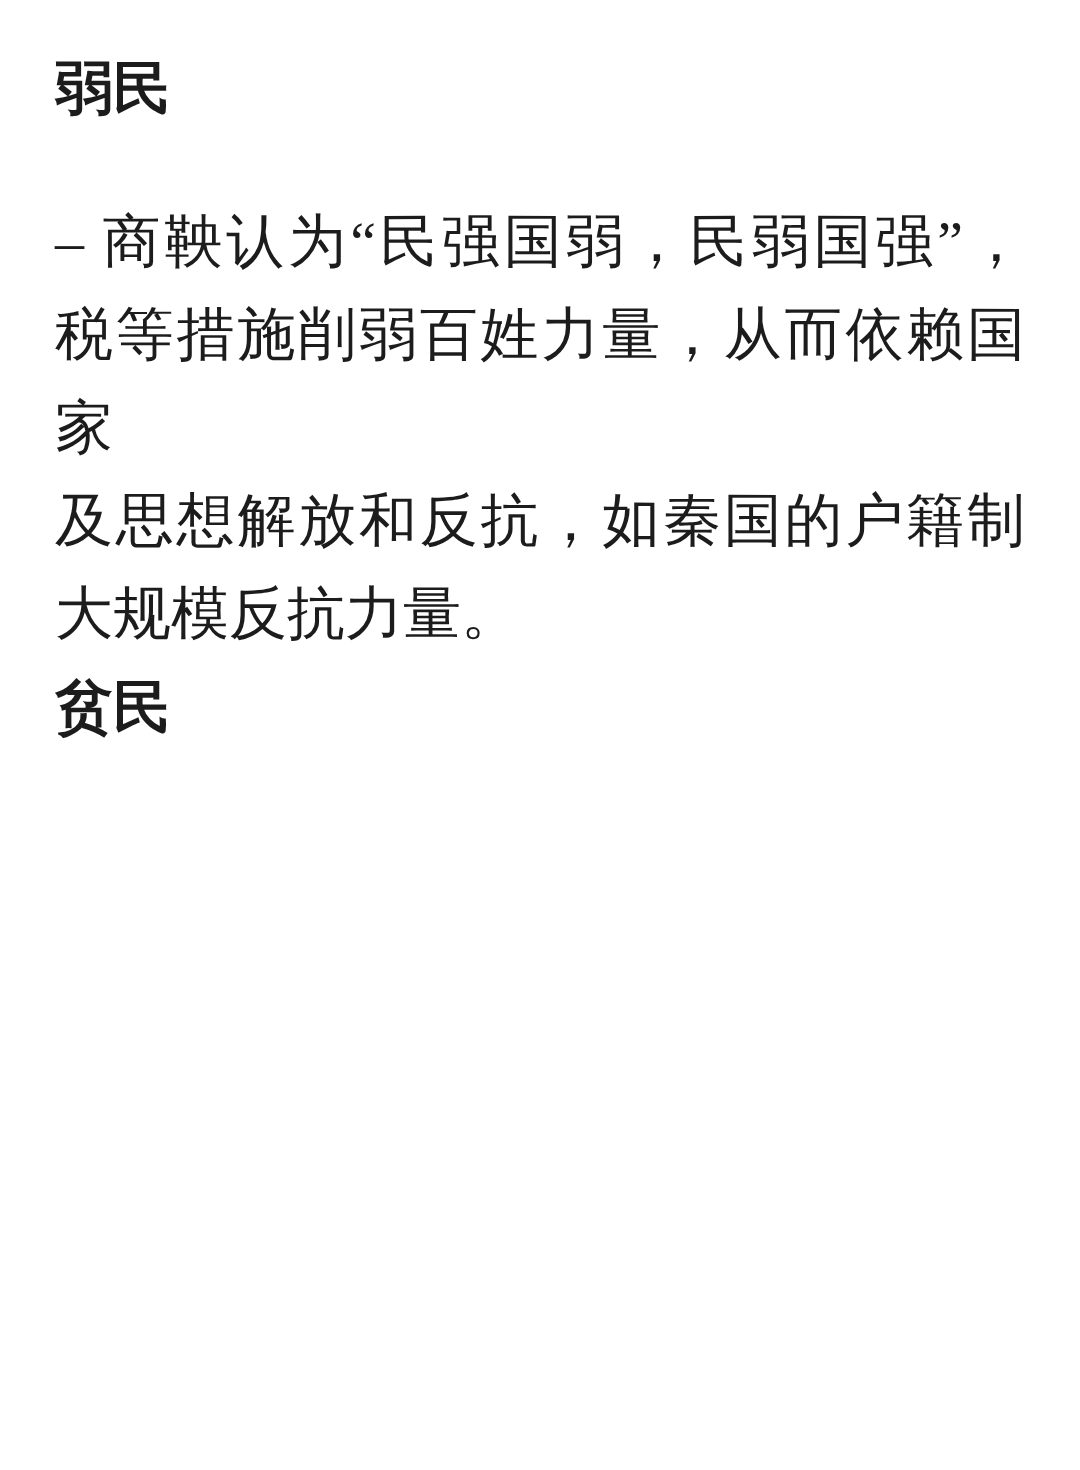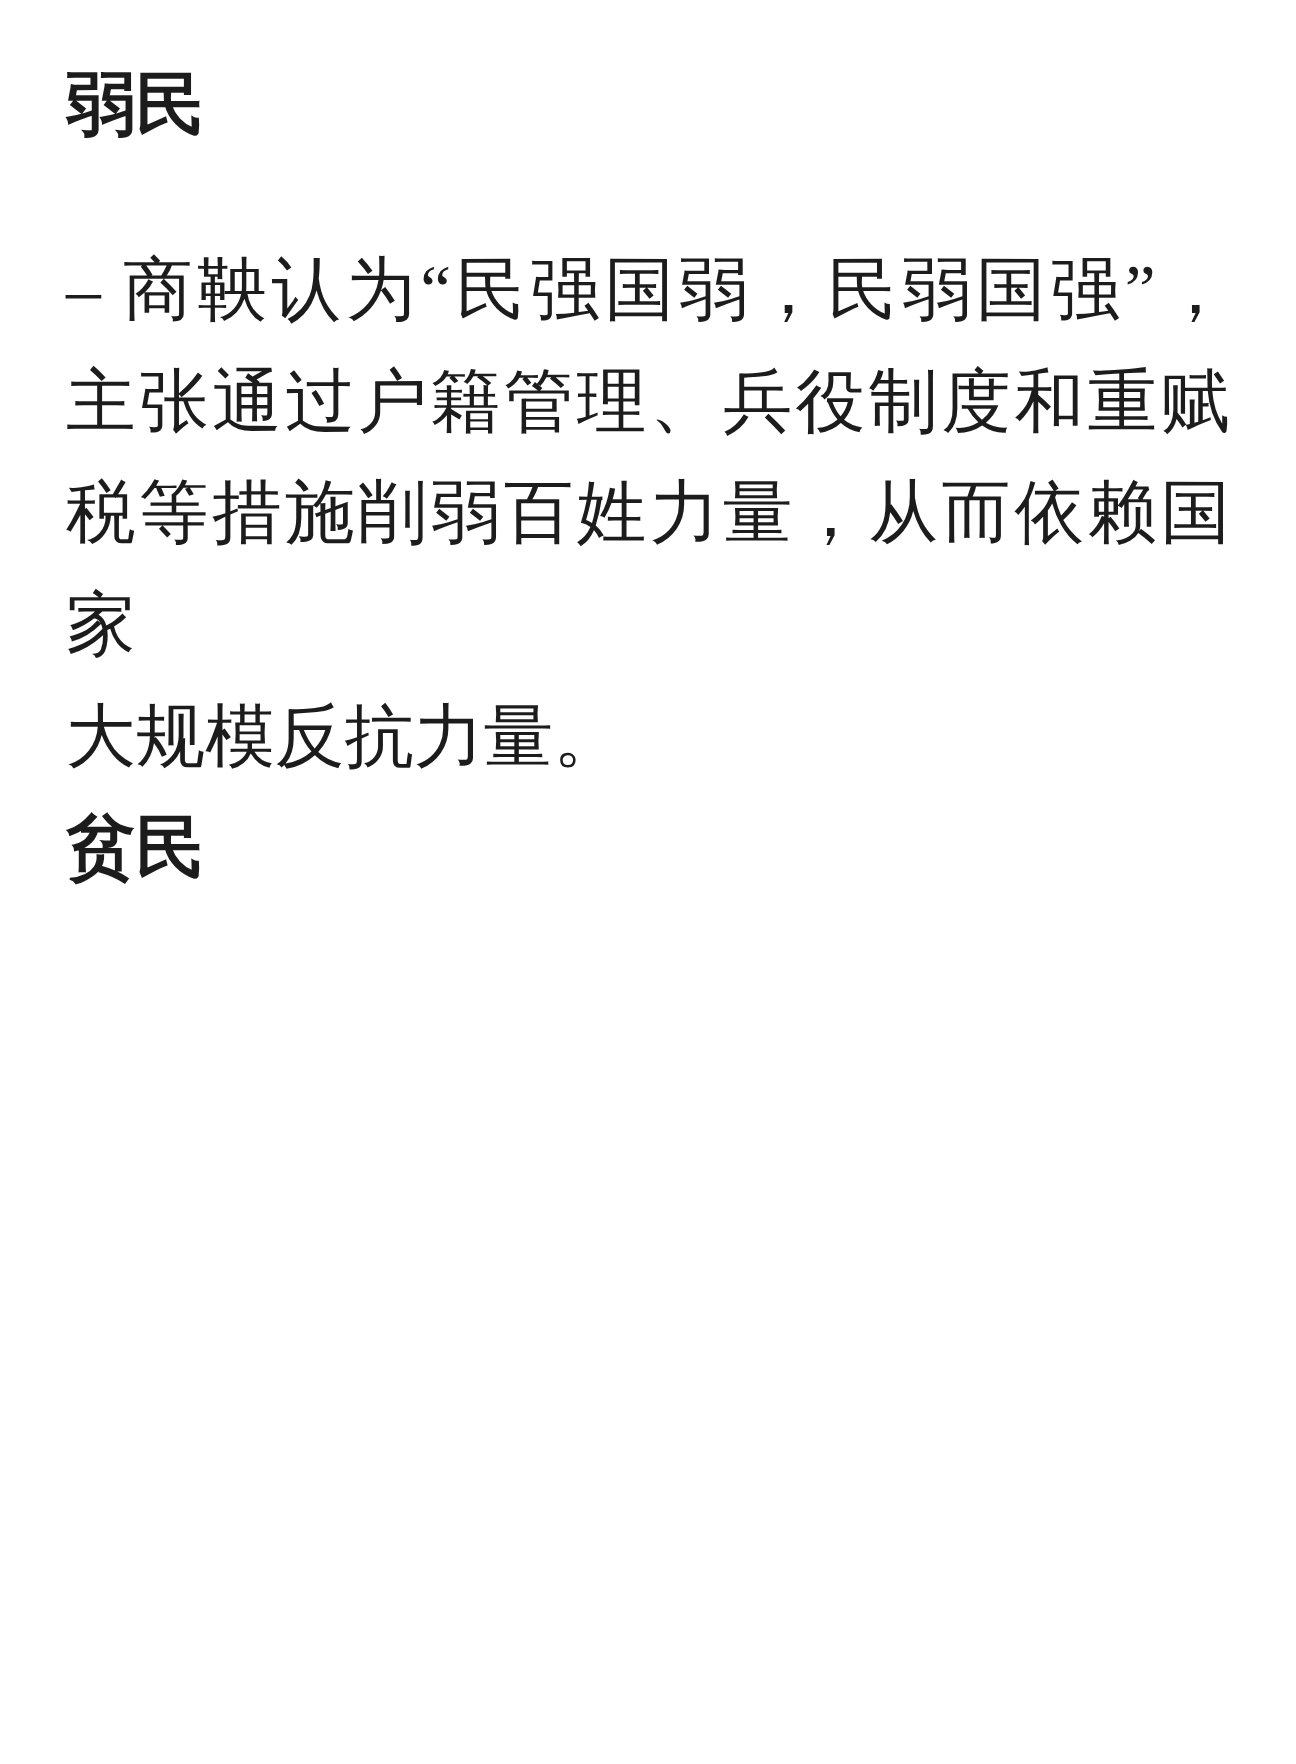--- a/index.html
+++ b/index.html
@@ -50,22 +50,22 @@
 </style>
 </head>
 <body>
 
 <div class="page">
 
   <section>
     <h2 class="heading">弱民</h2>
     <div class="para">
       <div class="line jline">– 商鞅认为“民强国弱，民弱国强”，</div>
-      <div class="line jline">主张通过户籍管理、兵役制度和重赋</div>
       <div class="line jline">税等措施削弱百姓力量，从而依赖国家</div>
+      <div class="line jline">及思想解放和反抗，如秦国的户籍制</div>
       <div class="line lline">大规模反抗力量。</div>
     </div>
   </section>
 
   <section>
     <h2 class="heading">贫民</h2>
   </section>
 
 </div>
 

